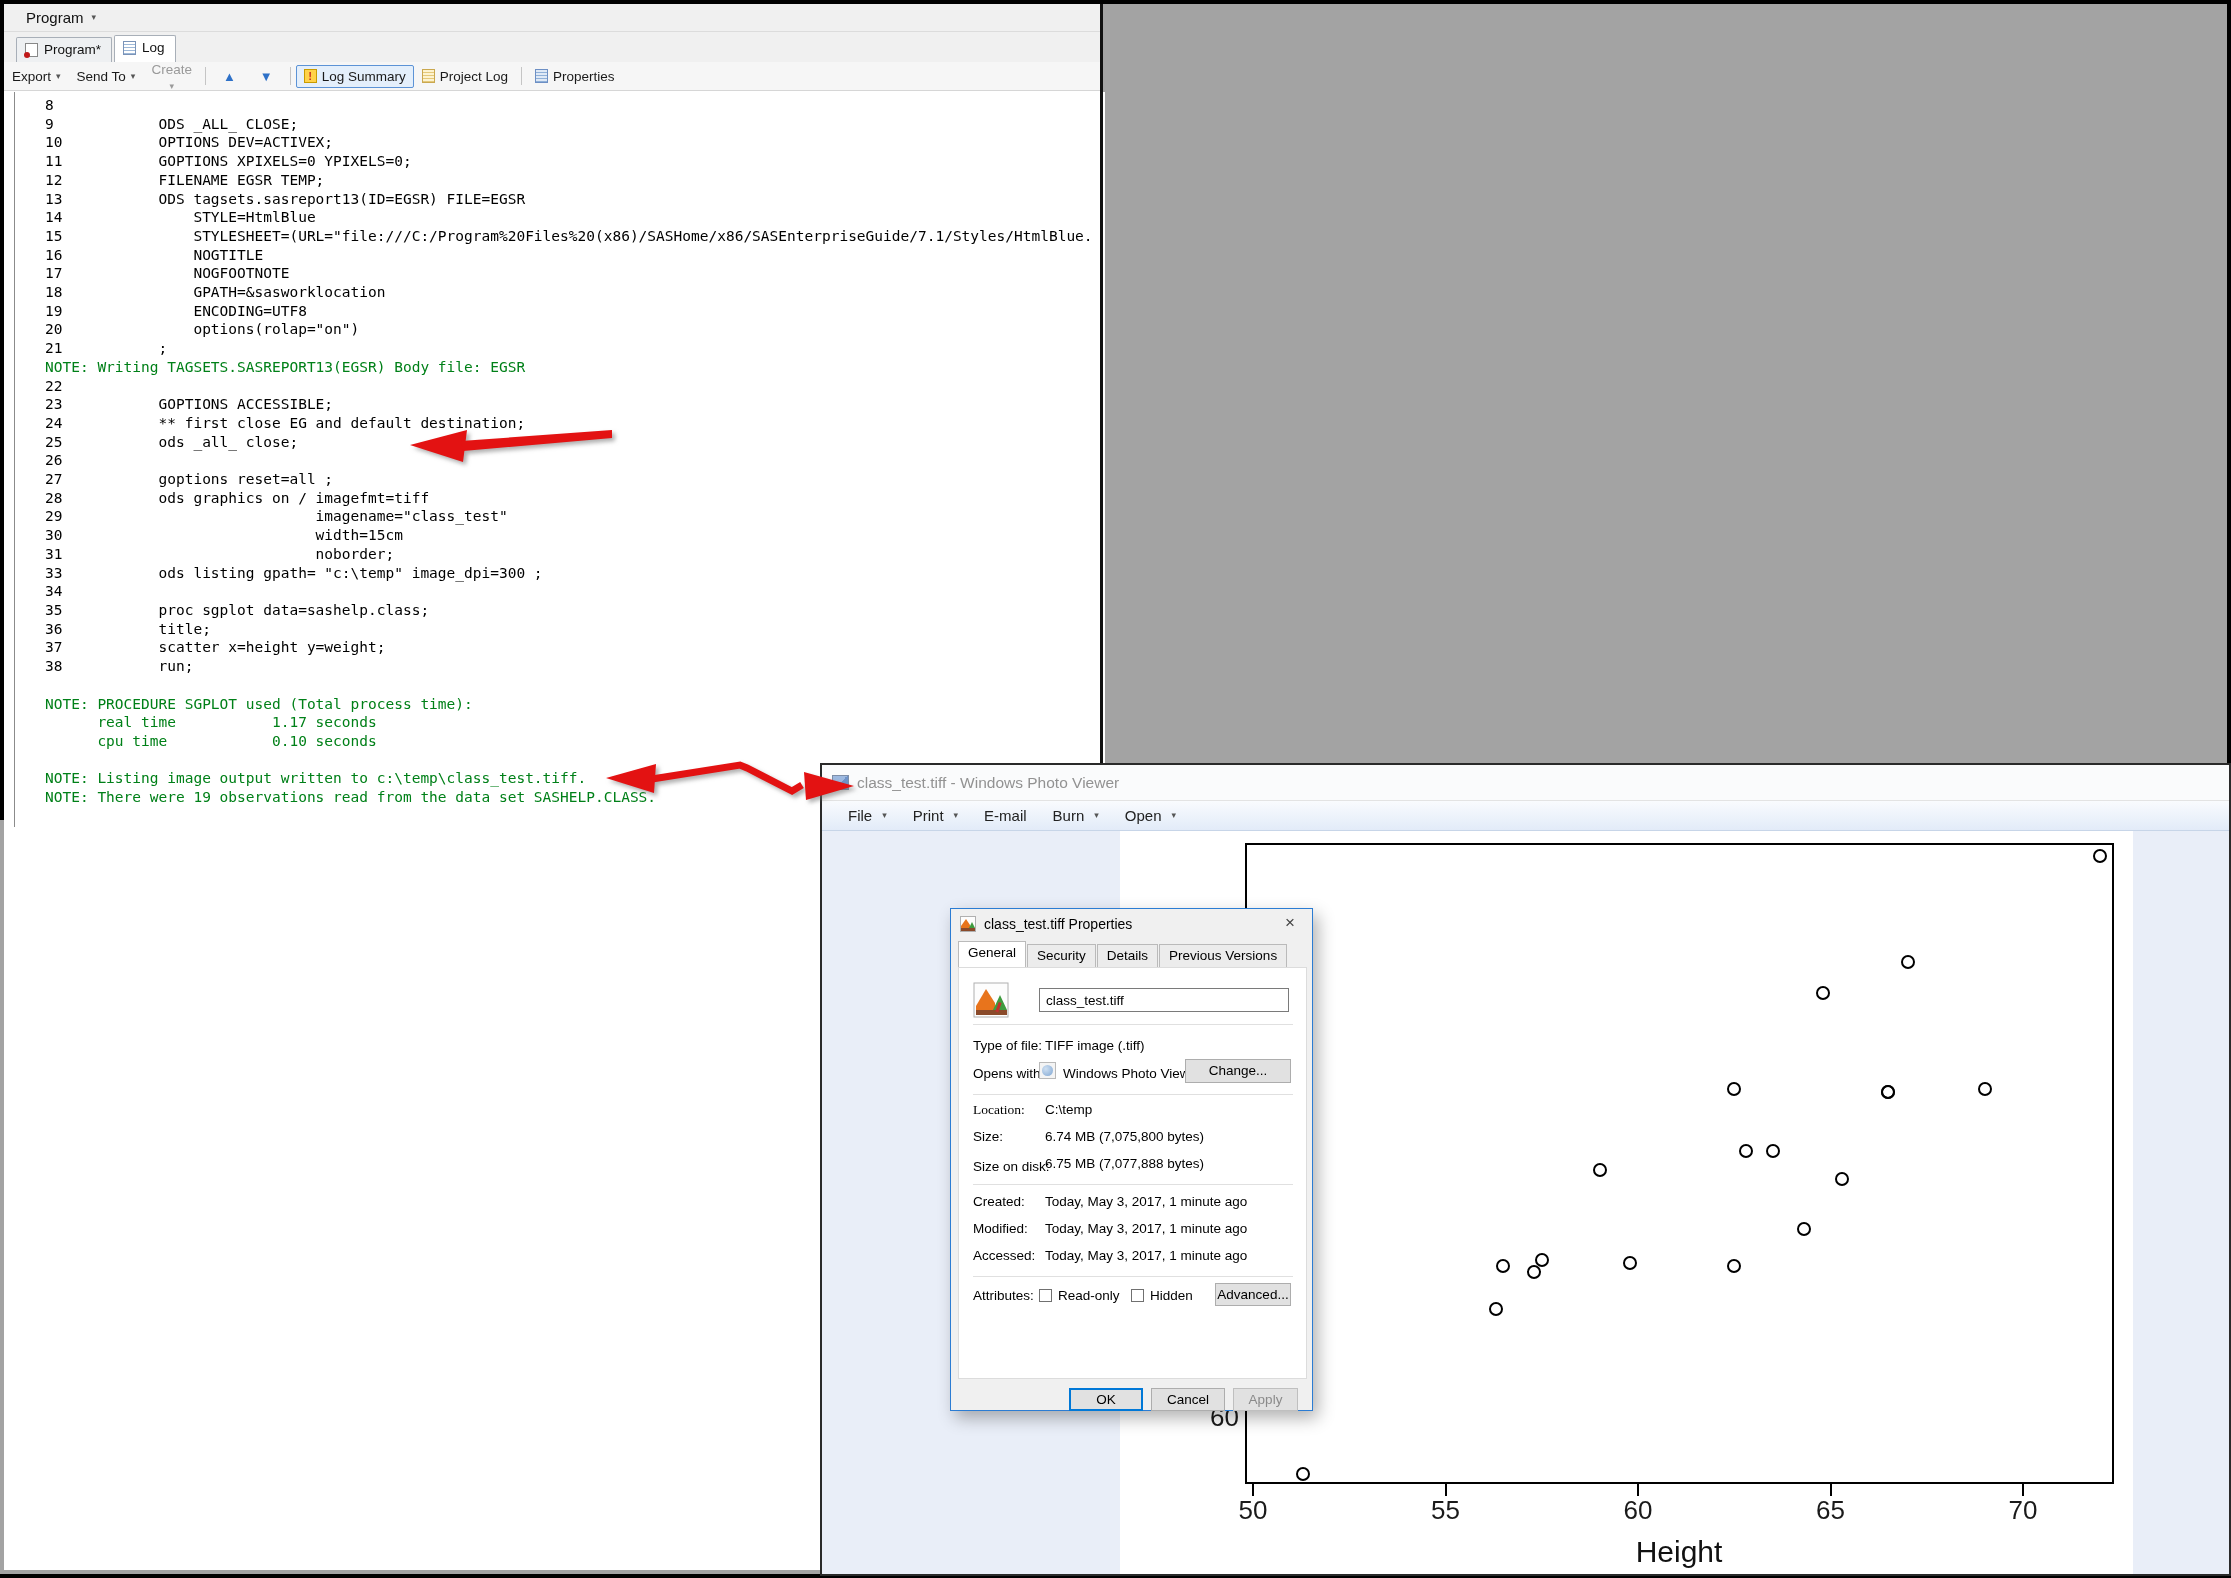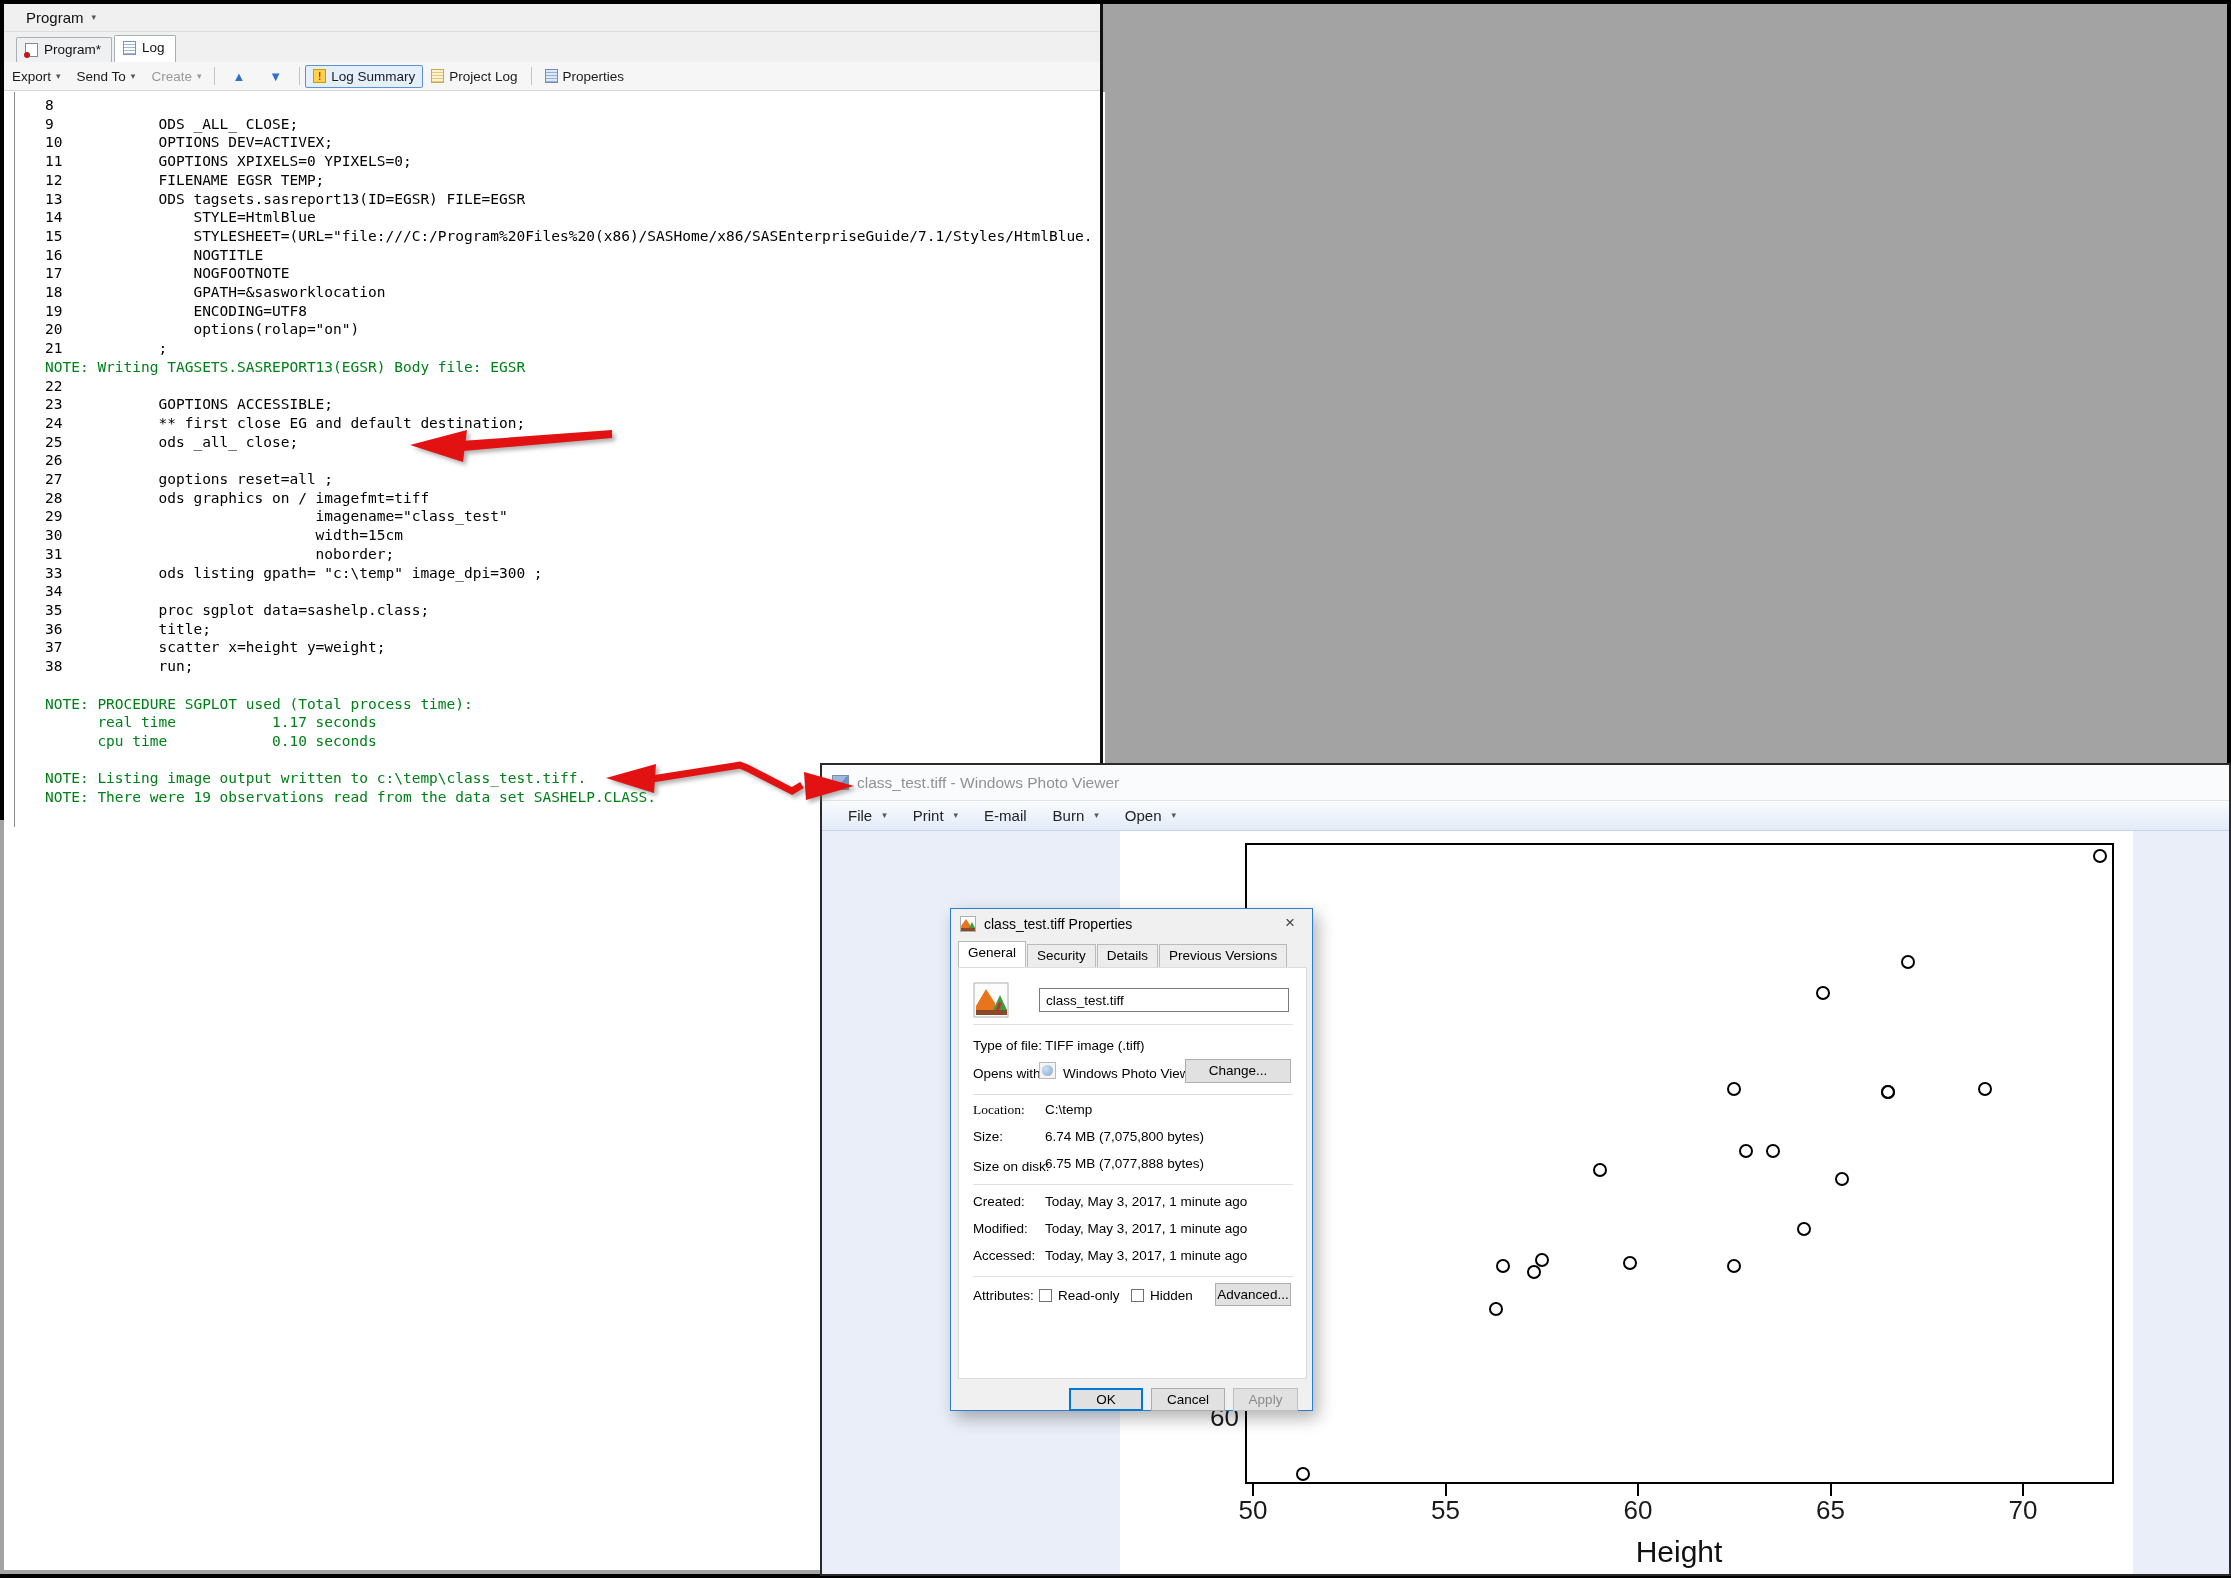--- a/index.html
+++ b/index.html
@@ -14,21 +14,21 @@
   #eg-header{left:0;top:0;width:100%;height:28px;background:#f0f0f0;border-bottom:1px solid #dcdcdc;
              display:flex;align-items:center;padding-left:22px;box-sizing:border-box;font-size:15px;color:#111;}
   #eg-tabs{left:0;top:28px;width:100%;height:30px;background:#f0f0f0;display:flex;align-items:flex-end;padding-left:12px;box-sizing:border-box;}
   .eg-tab{display:flex;align-items:center;gap:6px;font-size:13.5px;color:#111;border:1px solid #a8afb8;
           border-bottom:none;background:#eef0f2;padding:4px 10px 5px 8px;margin-right:2px;border-radius:2px 2px 0 0;}
   .eg-tab.active{background:#fff;padding-bottom:7px;}
   #eg-toolbar{left:0;top:58px;width:100%;height:29px;background:#f6f6f6;border-bottom:1px solid #d6d6d6;
               display:flex;align-items:center;padding-left:0;box-sizing:border-box;font-size:13.5px;color:#1a1a1a;}
   .tb-btn{display:flex;align-items:center;gap:5px;padding:3px 7px;border:1px solid transparent;border-radius:2px;}
   .tb-btn.selected{border:1px solid #5c93d6;background:#e4effb;}
-  .tb-btn.disabled{color:#9a9a9a;}
+  .tb-btn.disabled{color:#9a9a9a;flex-direction:column;}
   .tb-sep{width:1px;height:18px;background:#c5c5c5;margin:0 5px;}
   .caret{font-size:9px;color:#555;line-height:1;}
   .disabled .caret{color:#9a9a9a;}
   .arrow-glyph{font-size:13px;color:#2e71c8;padding:0 4px;}
   
   .ic{display:inline-block;box-sizing:border-box;}
   .ic-program{width:13px;height:14px;background:#fff;border:1px solid #888;position:relative;}
   .ic-program::after{content:"";position:absolute;left:-2px;bottom:-2px;width:6px;height:6px;border-radius:50%;background:#c01818;}
   .ic-log{width:13px;height:14px;background:#fff;border:1px solid #7a93b8;
           background-image:repeating-linear-gradient(#fff 0 2px,#9db8d8 2px 3px);}

